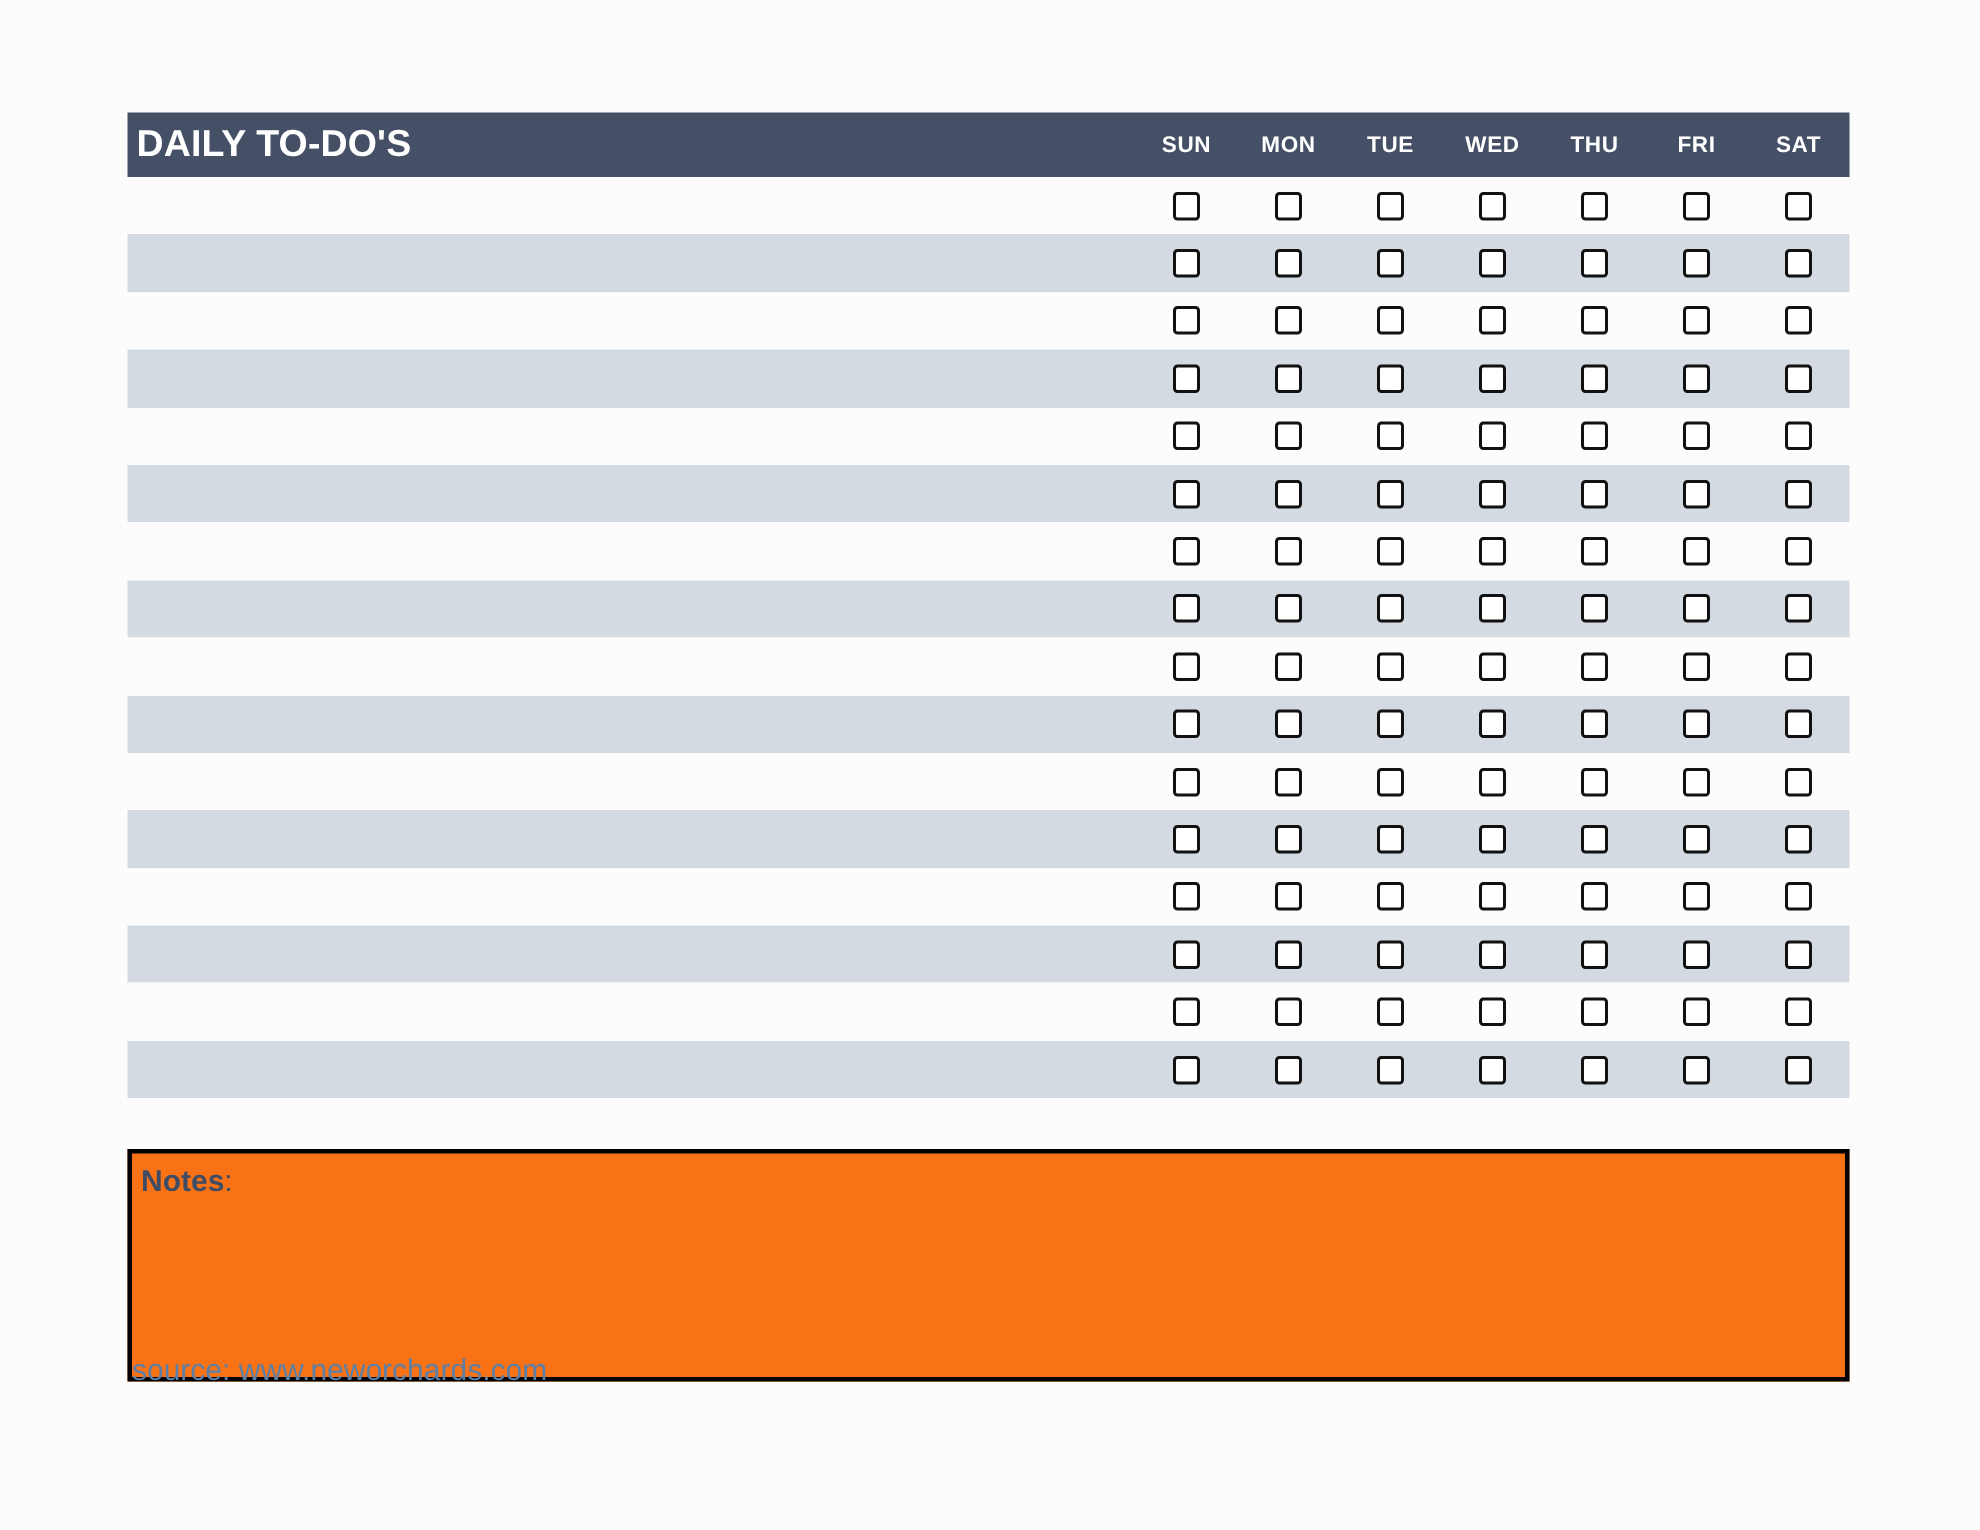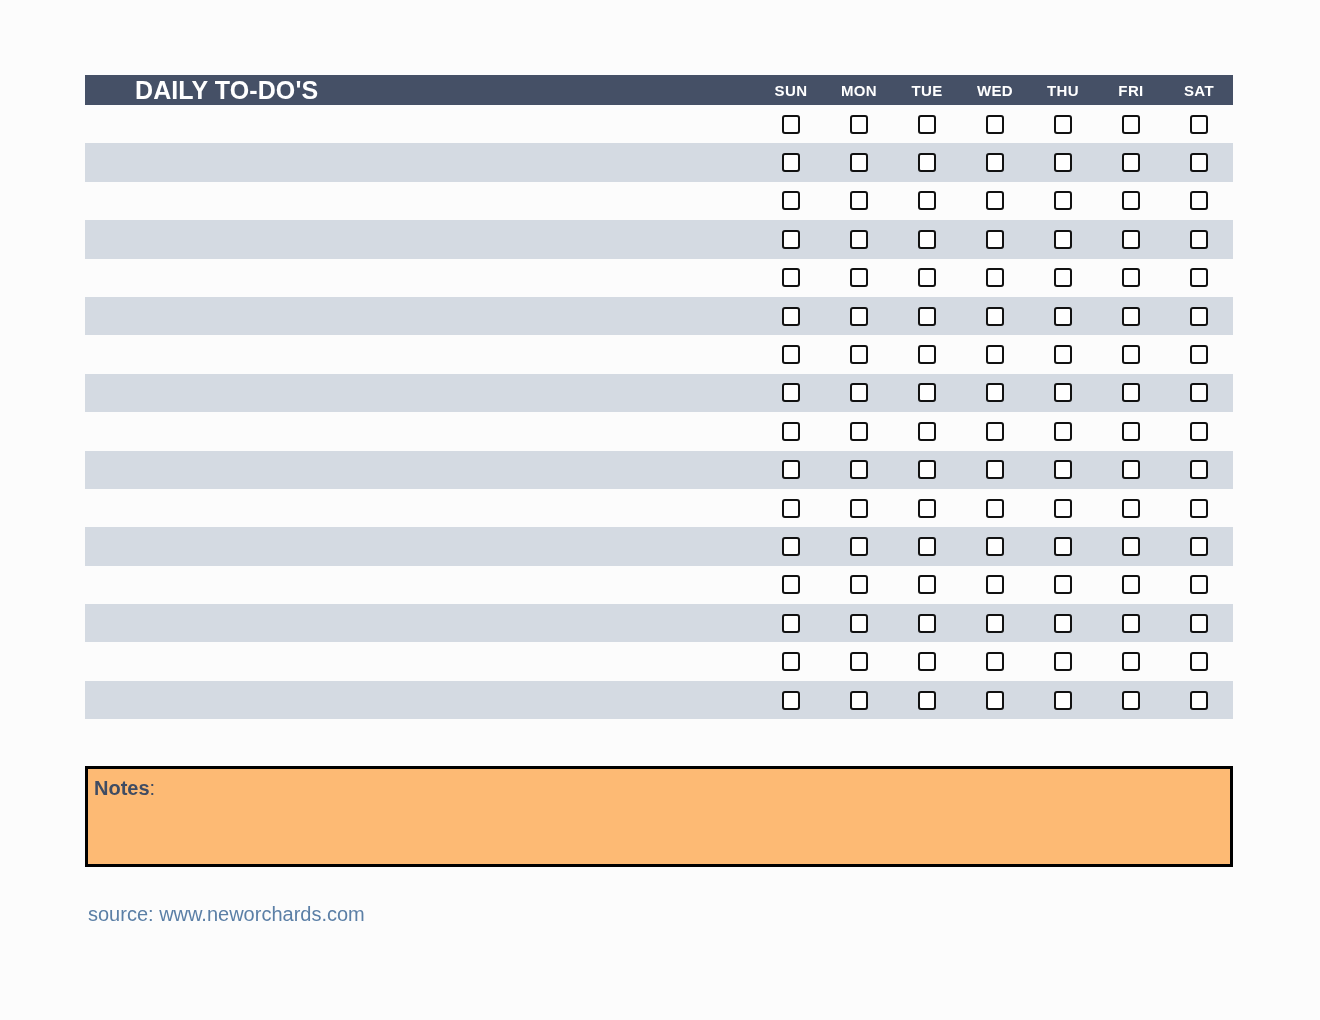--- a/index.html
+++ b/index.html
@@ -24,24 +24,23 @@
   .todo-table {
     position: absolute;
     left: 85px;
     top: 75px;
     width: 1148px;
   }
 
   .table-header {
     display: flex;
     align-items: center;
-    height: 30px;
+    height: 43px;
     background: #455066;
     box-sizing: border-box;
-    padding-left: 44px;
   }
   .table-title {
     flex: 0 0 auto;
     padding-left: 6px;
     color: #ffffff;
     font-size: 25px;
     font-weight: bold;
     letter-spacing: 0.1px;
     white-space: nowrap;
   }
@@ -95,24 +94,24 @@
     border-radius: 3px;
     background: #ffffff;
   }
 
   
   .notes-box {
     position: absolute;
     left: 85px;
     top: 766px;
     width: 1148px;
-    height: 101px;
+    height: 155px;
     box-sizing: border-box;
     border: 3px solid #000000;
-    background: #fdba74;
+    background: #f97316;
   }
   .notes-label {
     padding: 8px 0 0 6px;
     font-size: 20px;
     color: #3f4c63;
     white-space: nowrap;
   }
   .notes-label .bold {
     font-weight: bold;
   }

